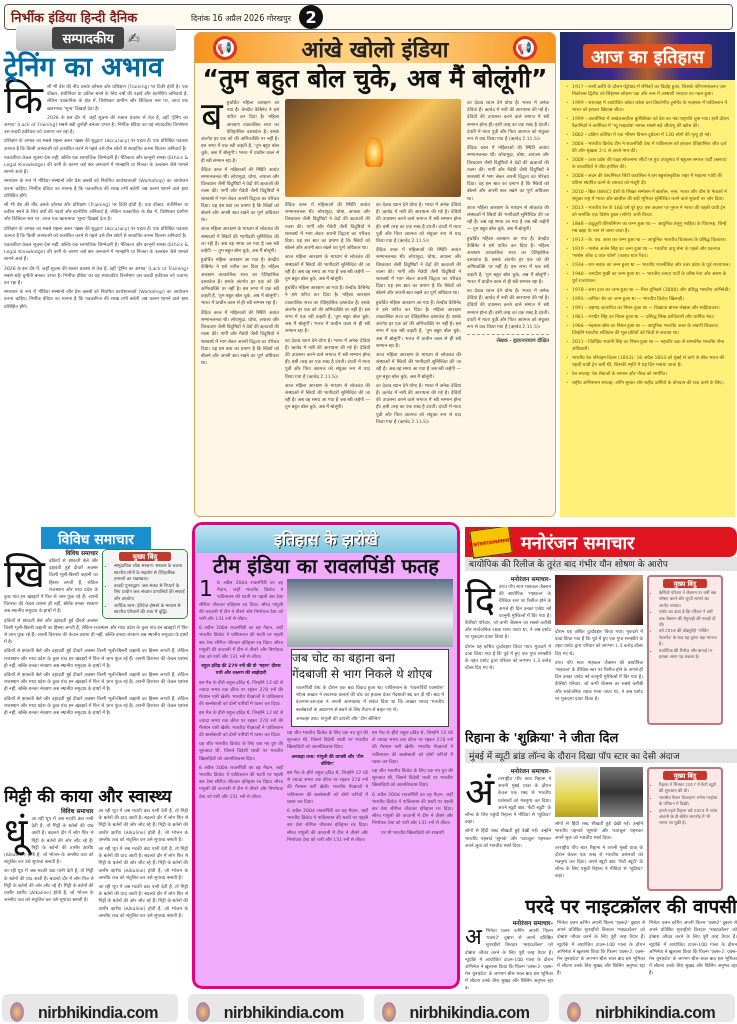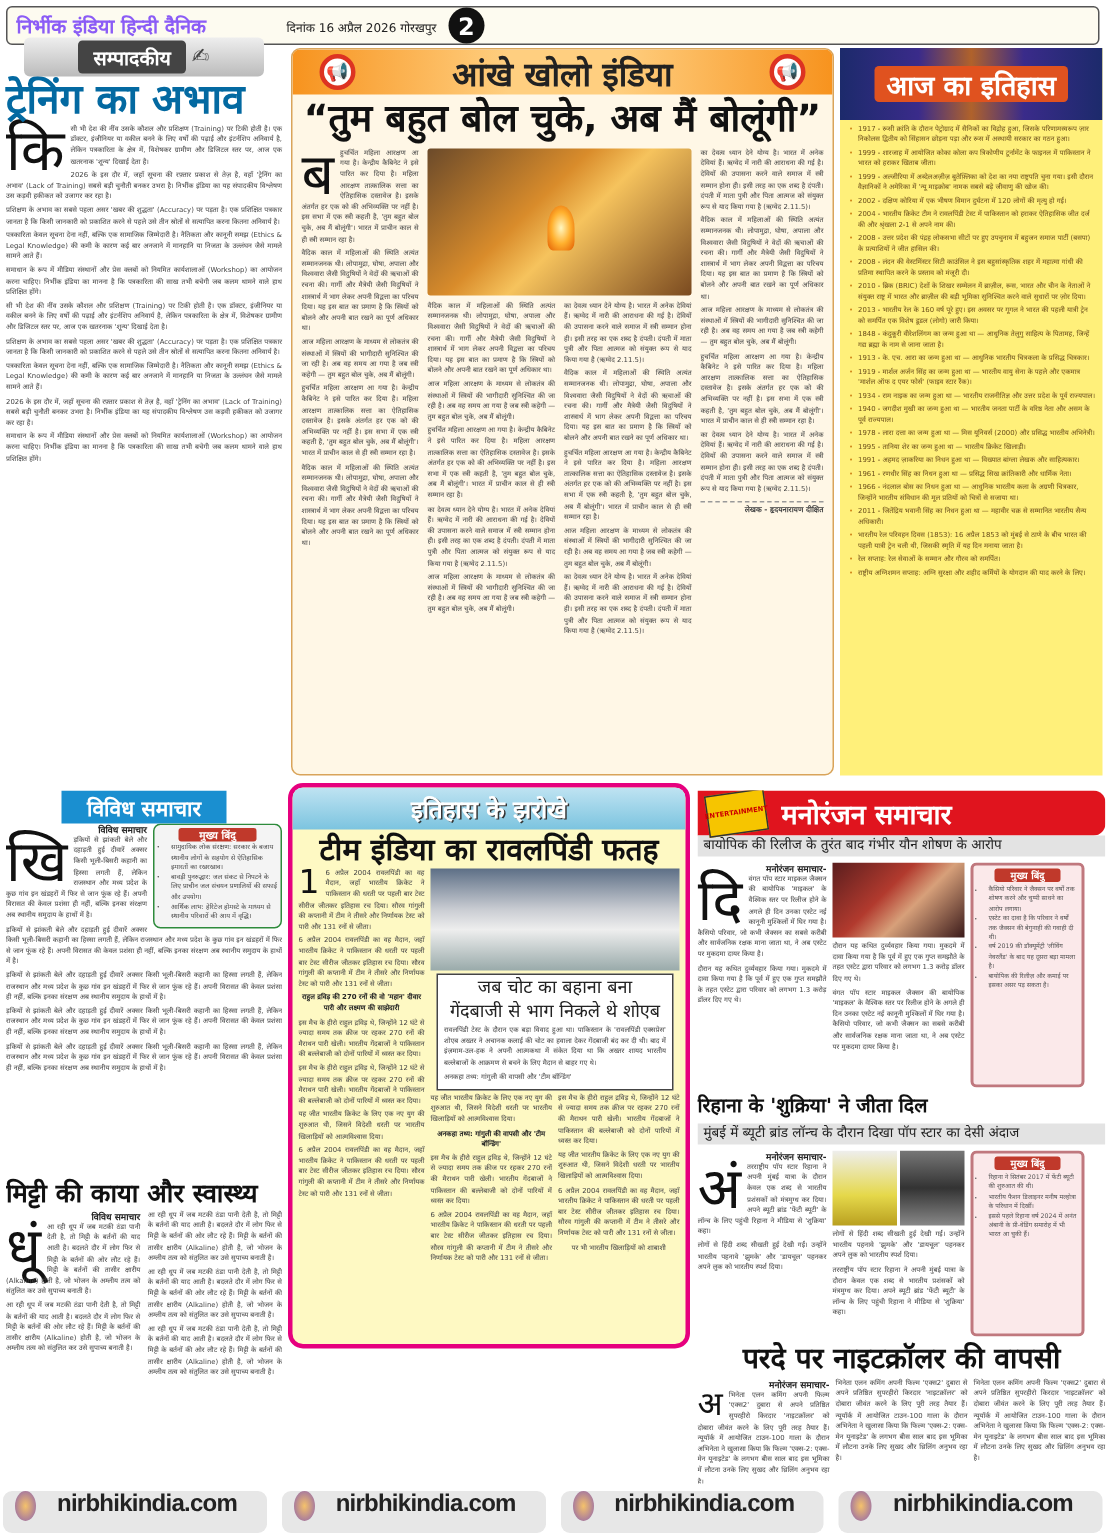--- a/index.html
+++ b/index.html
@@ -1,21 +1,21 @@
 <!DOCTYPE html>
 <html><head>
 <meta charset="utf-8">
 <style>
 *{box-sizing:border-box;margin:0;padding:0}
 body{width:737px;height:1024px;background:#fff;font-family:"DejaVu Sans",sans-serif;position:relative;overflow:hidden;color:#222}
 .bodytext{font-size:4.6px;line-height:7.2px;color:#444;text-align:justify}
 .bodytext p{margin-bottom:2px}
 
 #masthead{position:absolute;left:4px;top:4px;width:729px;height:26px;border:1.5px solid #555;border-radius:4px;background:#fdfbf0;display:flex;align-items:center;padding:0 6px}
-#masthead .paper{font-size:13px;font-weight:bold;color:#8b5cf6;width:180px}
+#masthead .paper{font-size:13px;font-weight:bold;color:#7f1d1d;width:180px}
 #masthead .mast-title{font-size:17px;font-weight:bold;color:#222;flex:1;text-align:center}
 #masthead .date{font-size:8px;color:#222;margin-right:8px}
 #masthead .pg{width:24px;height:24px;border-radius:50%;background:#111;color:#fff;font-weight:bold;font-size:16px;display:flex;align-items:center;justify-content:center}
 
 #editorial{position:absolute;left:4px;top:23px;width:184px;height:490px}
 .ribbon-grey{margin:2px auto 0;width:160px;height:26px;background:linear-gradient(#eee,#bbb);border-radius:4px;display:flex;align-items:center;justify-content:center;position:relative}
 .ribbon-grey span{background:#444;color:#fff;font-weight:bold;font-size:13px;padding:2px 10px;border-radius:3px}
 .big-head{font-weight:bold;color:#0369a1;font-size:27px;line-height:32px;white-space:nowrap}
 .dropcap{float:left;font-size:38px;line-height:34px;margin-right:4px;color:#111}
 
@@ -35,41 +35,41 @@
 .hist-list li::before{content:"•";position:absolute;left:0;color:#d38a1e}
 
 #vividh{position:absolute;left:4px;top:527px;width:184px;height:462px;overflow:hidden}
 .blue-box{margin:0 auto;width:110px;height:22px;background:#1a8fd0;color:#fff;font-weight:bold;font-size:14px;display:flex;align-items:center;justify-content:center}
 .sub-head{font-size:16px;font-weight:bold;color:#111;white-space:nowrap;line-height:22px}
 .green-box{width:86px;border:1.5px solid #2e8b3c;border-radius:5px;background:#f4f4f4;float:right;margin-left:4px;padding:2px}
 .green-box .gt{background:#c0392b;color:#fff;font-size:7px;font-weight:bold;text-align:center;margin:0 14px 2px;border-radius:2px}
 .green-box ul{list-style:disc;padding-left:9px;font-size:4.4px;line-height:6.6px;color:#444}
 .byline{font-size:6px;font-weight:bold;text-align:right;color:#222}
 
-#jharokhe{position:absolute;left:192px;top:522px;width:268px;height:377px;border:3px solid #e6007e;border-radius:10px;background:#fef9c3;overflow:hidden}
+#jharokhe{position:absolute;left:192px;top:522px;width:268px;height:467px;border:3px solid #e6007e;border-radius:10px;background:#f0abfc;overflow:hidden}
 .sea-banner{height:28px;background:linear-gradient(#bfe3f2,#7cc4df);display:flex;align-items:center;justify-content:center}
 .sea-banner span{font-size:16px;font-weight:bold;color:#fff;text-shadow:1px 1px 0 #333}
 .team-head{font-size:20px;font-weight:bold;color:#111;text-align:center;line-height:26px;white-space:nowrap}
 .crick-img{height:68px;background:linear-gradient(#5d6f86,#c9ccd2 40%,#eee 60%,#9aa 100%)}
 .shoaib-box{border:1px solid #444;margin:2px 4px;background:#fff}
-.shoaib-box h3{font-size:12px;font-weight:normal;text-align:center;line-height:16px}
+.shoaib-box h3{font-size:12px;font-weight:normal;text-align:left;line-height:16px}
 
 #manoranjan{position:absolute;left:465px;top:527px;width:272px;height:462px;overflow:hidden}
 .red-banner{height:30px;background:#e0141e;border-radius:0 8px 8px 0;display:flex;align-items:center;padding-left:6px}
 .ent-logo{width:40px;height:28px;background:#f6c500;border:1px solid #333;font-size:4.5px;font-weight:bold;color:#c00;display:flex;align-items:center;justify-content:center;transform:rotate(-8deg)}
 .red-banner .t{font-size:18px;font-weight:bold;color:#fff;margin-left:10px}
 .ent-h1{font-size:15px;font-weight:bold;color:#111;white-space:nowrap;line-height:20px;margin-top:2px}
 .grey-sub{background:#e3e3e3;font-size:9px;color:#222;line-height:14px;padding-left:4px;white-space:nowrap}
 .pink-box{width:76px;border:2px solid #c0787e;background:#fbe9ea;border-radius:4px;float:right;padding:2px}
 .pink-box .gt{background:#c0392b;color:#fff;font-size:6.5px;font-weight:bold;text-align:center;margin:0 12px 2px;border-radius:2px}
 .pink-box ul{list-style:disc;padding-left:8px;font-size:4.2px;line-height:6.4px;color:#555}
 .photo{background:linear-gradient(135deg,#5a1e1e,#b23a2e 40%,#d7a07a 60%,#3a1a1a)}
 
 #footer{position:absolute;left:0;top:994px;width:737px;height:30px;display:flex;gap:10px;padding:0 2px}
-.foot{flex:1;height:28px;background:#e7e7e7;border-radius:6px;display:flex;align-items:flex-start;padding-left:8px}
+.foot{flex:1;height:28px;background:#e7e7e7;border-radius:6px;display:flex;align-items:flex-end;padding-left:8px}
 .foot .logo{width:14px;height:20px;border-radius:50%;background:radial-gradient(#f5c26b,#8a5fb0);margin-right:14px}
 .foot .url{font-size:16px;font-weight:bold;color:#222;font-family:"Liberation Sans Narrow","Liberation Sans",sans-serif;letter-spacing:-0.5px}
 </style>
 </head>
 <body>
 
 <header id="masthead">
   <div class="paper">निर्भीक इंडिया हिन्दी दैनिक</div>
   <div class="date">दिनांक 16 अप्रैल 2026 गोरखपुर</div>
   <div class="pg">2</div>
@@ -313,21 +313,21 @@
     </div>
     <div class="pink-box">
       <div class="gt">मुख्य बिंदु</div>
       <ul>
         <li>रिहाना ने सितंबर 2017 में फेंटी ब्यूटी की शुरुआत की थी।</li>
         <li>भारतीय फैशन डिजाइनर मनीष मल्होत्रा के परिधान में दिखीं।</li>
         <li>इससे पहले रिहाना वर्ष 2024 में अनंत अंबानी के प्री-वेडिंग समारोह में भी भारत आ चुकी हैं।</li>
       </ul>
     </div>
   </div>
-  <h2 class="ent-h1" style="font-size:19px;line-height:26px;text-align:center">परदे पर नाइटक्रॉलर की वापसी</h2>
+  <h2 class="ent-h1" style="font-size:19px;line-height:26px;text-align:right">परदे पर नाइटक्रॉलर की वापसी</h2>
   <div style="display:flex;gap:4px">
     <div style="flex:1">
       <div class="byline">मनोरंजन समाचार-</div>
       <div class="bodytext">
         <span class="dropcap" style="font-size:22px;line-height:20px">अ</span>
         <p>भिनेता एलन कमिंग अपनी फिल्म 'एक्स2' दुबारा से अपने प्रतिष्ठित सुपरहीरो किरदार 'नाइटक्रॉलर' को दोबारा जीवंत करने के लिए पूरी तरह तैयार हैं। न्यूयॉर्क में आयोजित टाउन-100 गाला के दौरान अभिनेता ने खुलासा किया कि फिल्म 'एक्स-2: एक्स-मेन यूनाइटेड' के लगभग बीस साल बाद इस भूमिका में लौटना उनके लिए सुखद और थ्रिलिंग अनुभव रहा है।</p>
       </div>
     </div>
     <div class="bodytext" style="flex:1">
         <p>भिनेता एलन कमिंग अपनी फिल्म 'एक्स2' दुबारा से अपने प्रतिष्ठित सुपरहीरो किरदार 'नाइटक्रॉलर' को दोबारा जीवंत करने के लिए पूरी तरह तैयार हैं। न्यूयॉर्क में आयोजित टाउन-100 गाला के दौरान अभिनेता ने खुलासा किया कि फिल्म 'एक्स-2: एक्स-मेन यूनाइटेड' के लगभग बीस साल बाद इस भूमिका में लौटना उनके लिए सुखद और थ्रिलिंग अनुभव रहा है।</p>

